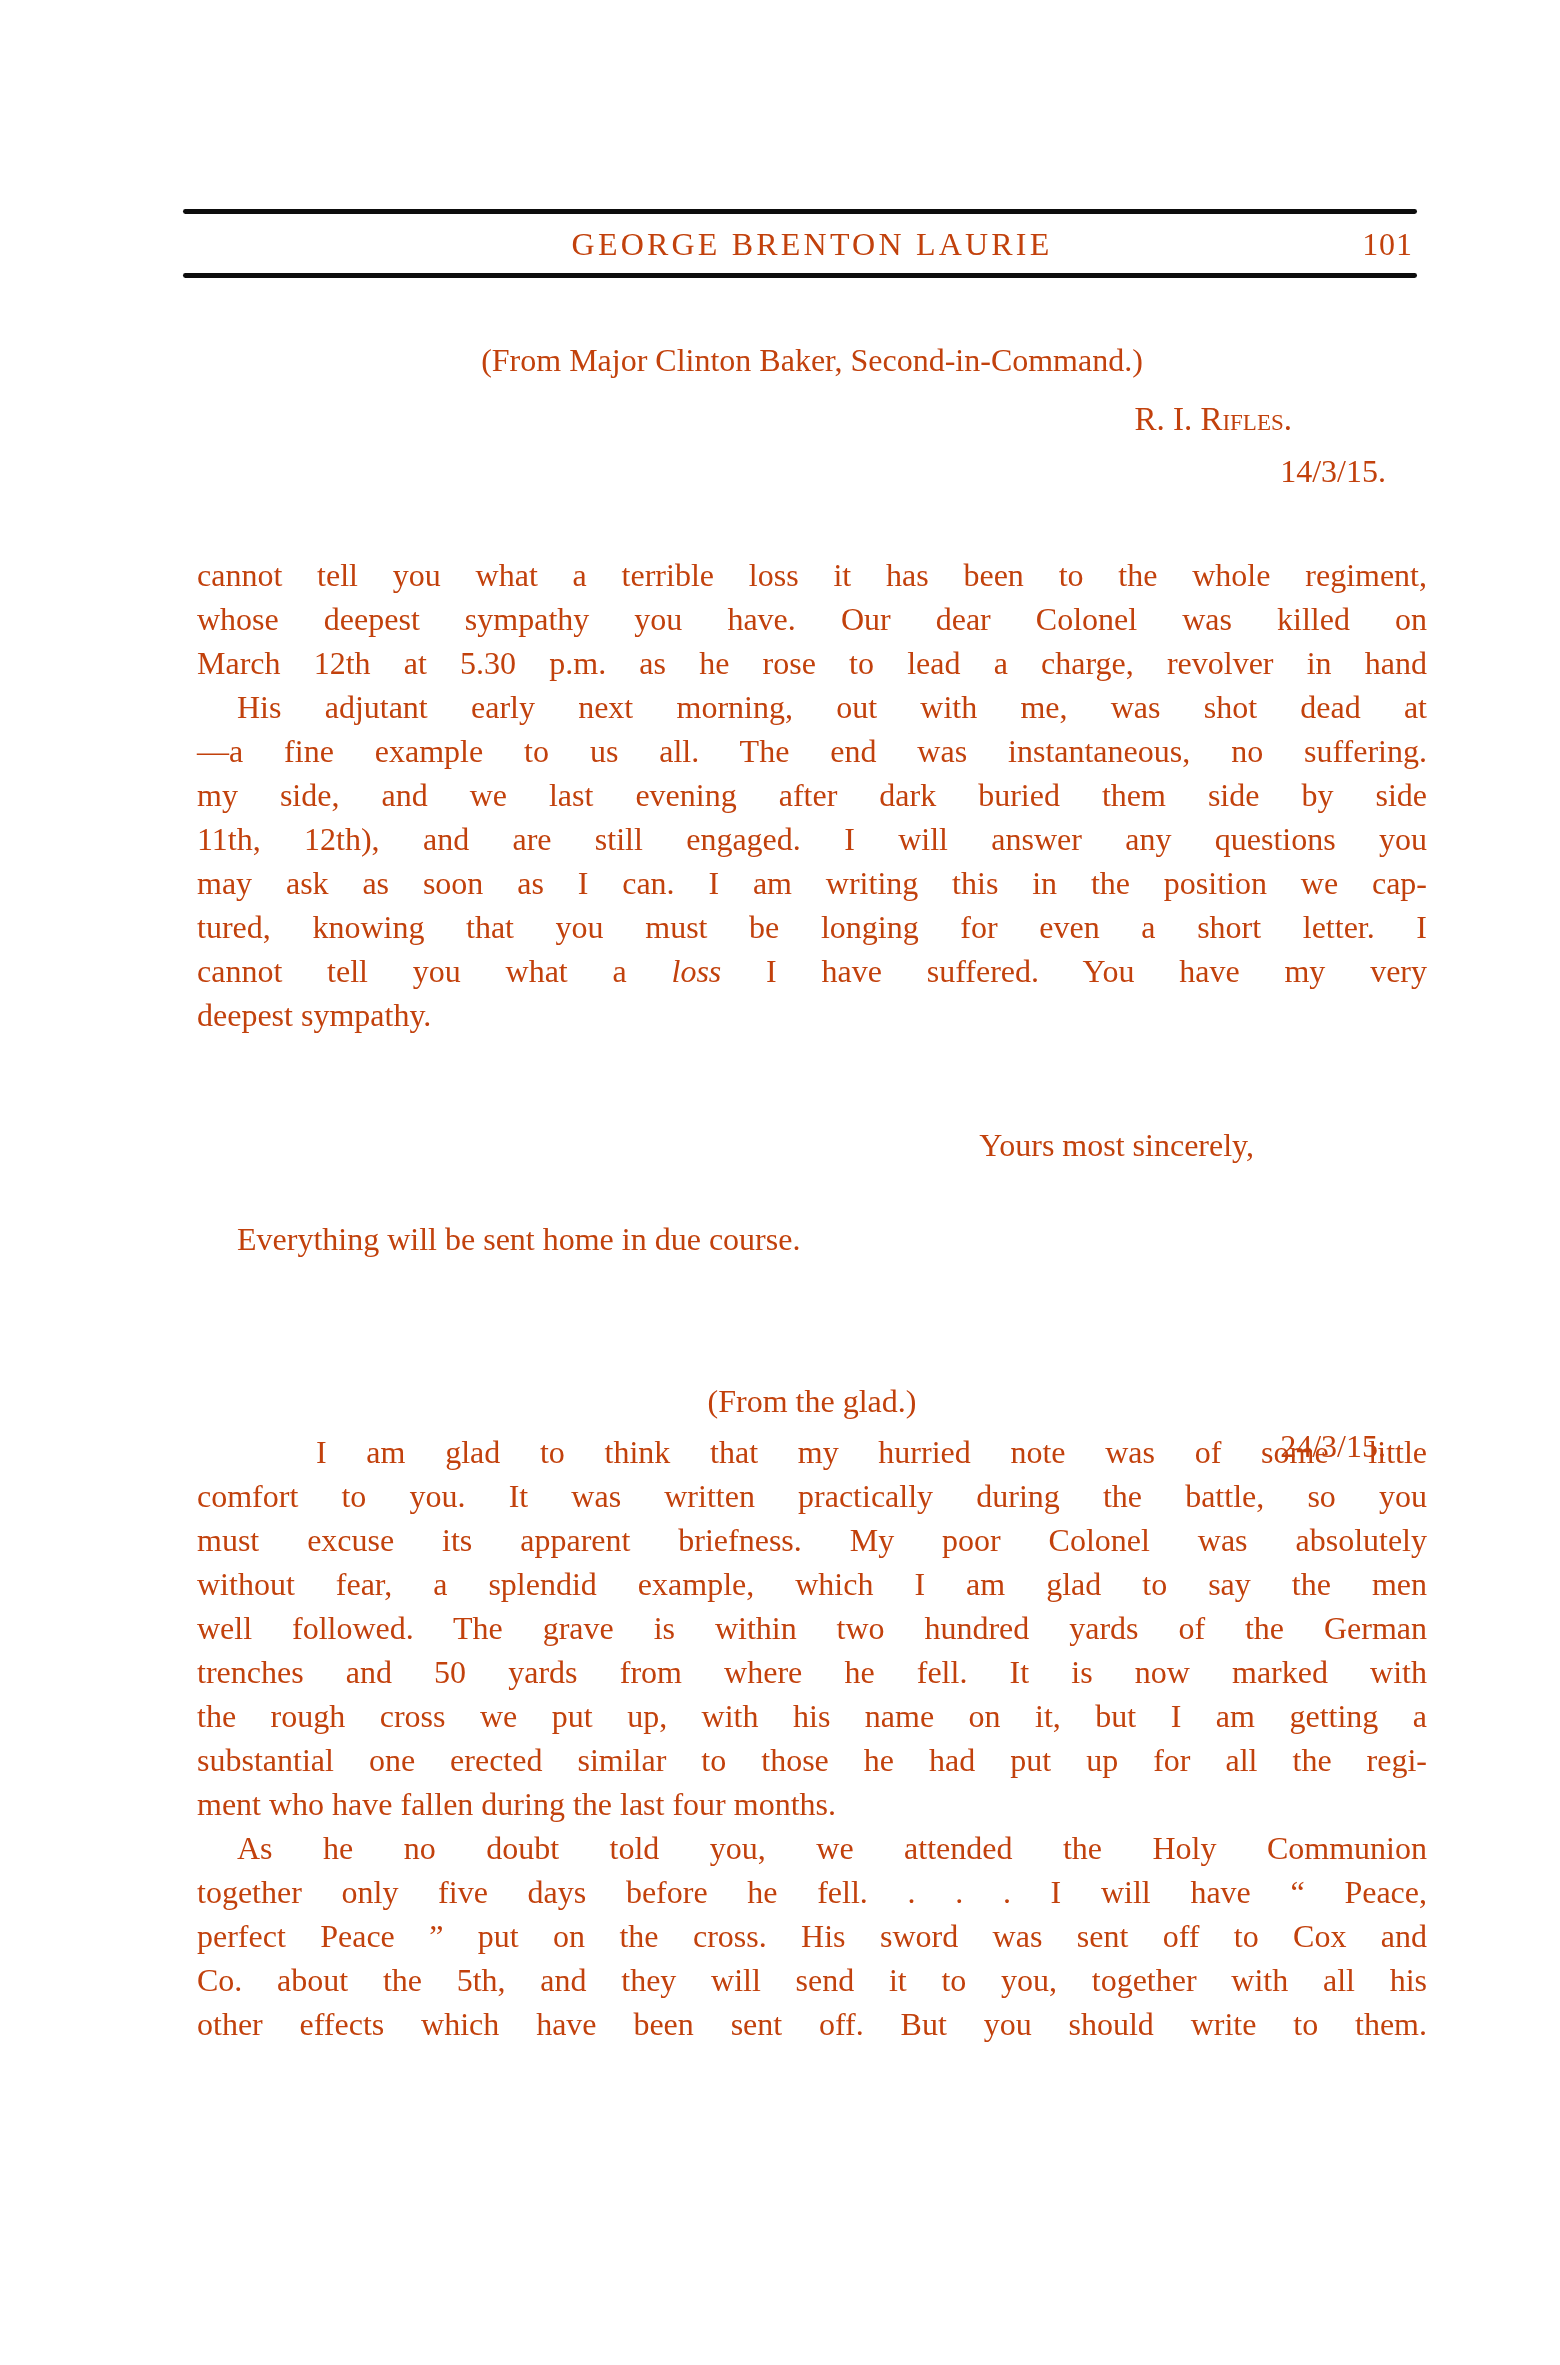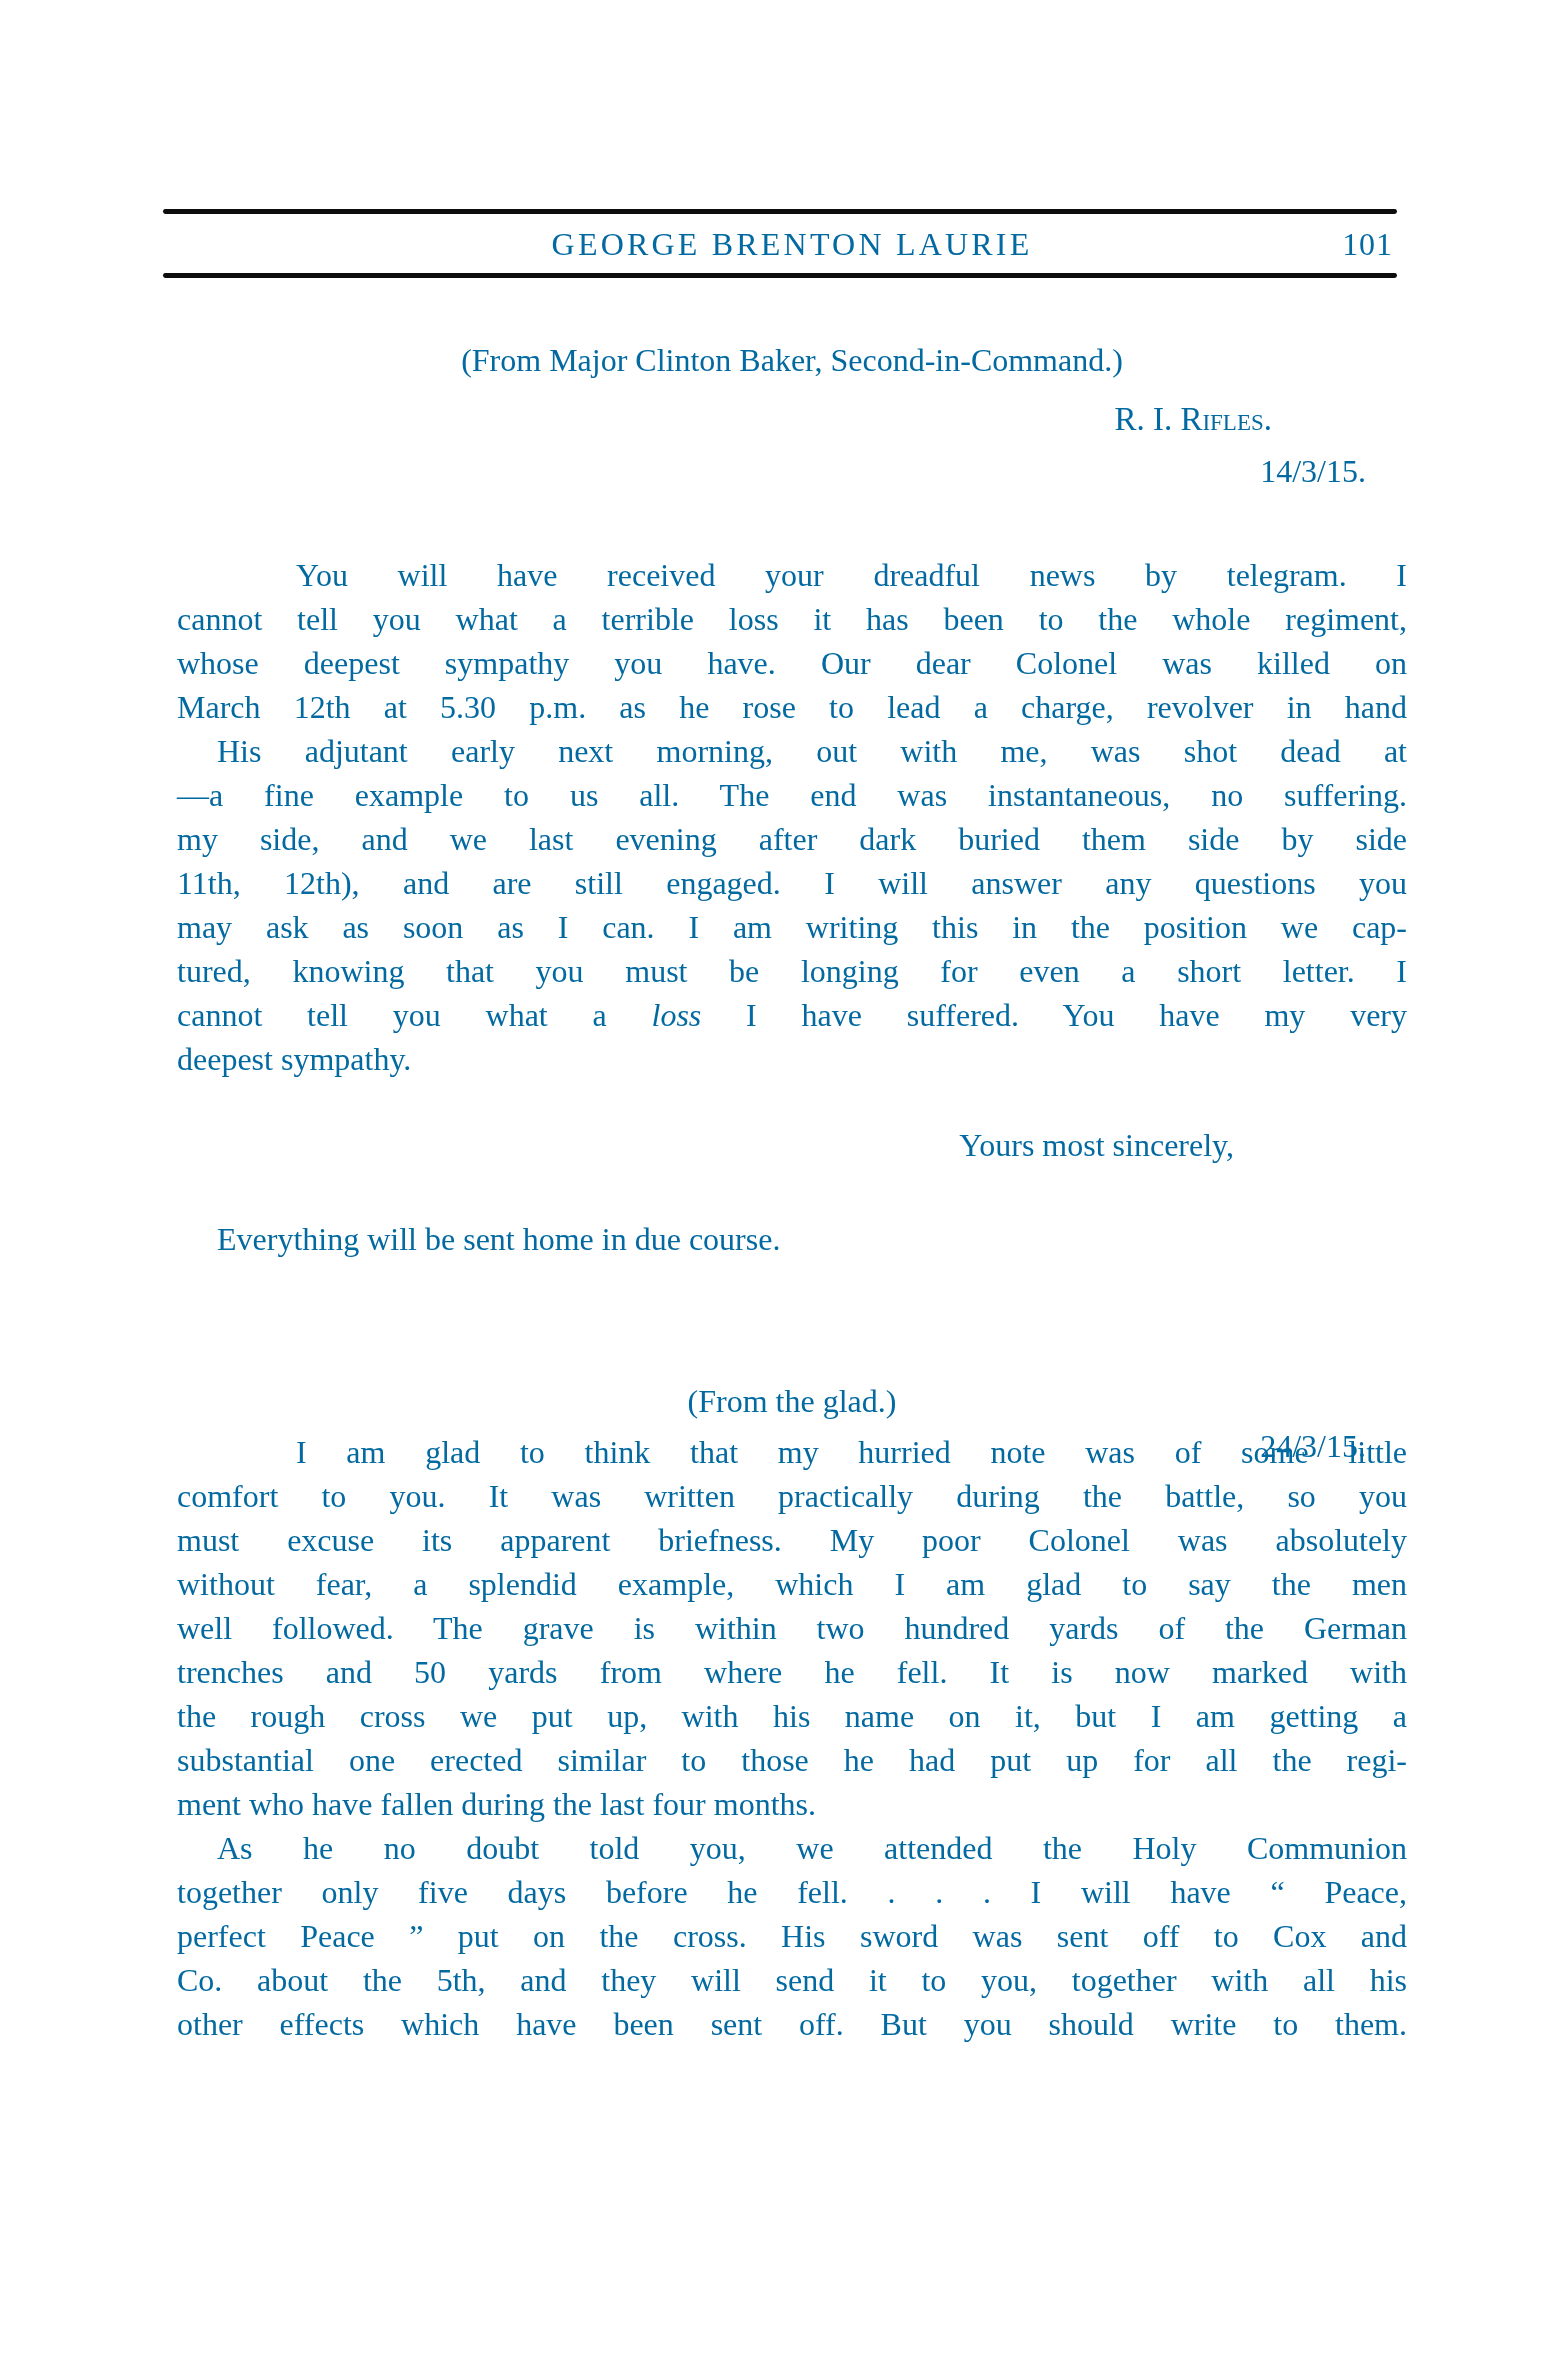--- a/index.html
+++ b/index.html
@@ -5,23 +5,24 @@
   html, body {
     margin: 0;
     padding: 0;
     background: #ffffff;
   }
   .page {
     position: relative;
     width: 1487px;
     height: 2366px;
     background: #ffffff;
-    color: #0369a1;
+    color: #c2410c;
     font-family: "Liberation Serif", "DejaVu Serif", serif;
     overflow: hidden;
+    margin-left: 20px;
   }
   .rule {
     position: absolute;
     left: 163px;
     width: 1234px;
     height: 4.8px;
     background: #0d0d0d;
     border-radius: 2.4px;
   }
   .rule-top { top: 209px; }
@@ -90,21 +91,20 @@
     <span class="header-title">GEORGE BRENTON LAURIE</span>
     <span class="page-number">101</span>
   </div>
 
   <div class="rule rule-bottom"></div>
 
   <div class="block attr1 italic">(From Major Clinton Baker, Second-in-Command.)</div>
   <div class="block regiment sc">R. I. Rifles.</div>
   <div class="block date1">14/3/15.</div>
   <div class="block body1">
-      <div class="tline just" style="padding-left: 119px;"><span>You will have received your dreadful news by telegram. I</span></div>
       <div class="tline just"><span>cannot tell you what a terrible loss it has been to the whole regiment,</span></div>
       <div class="tline just"><span>whose deepest sympathy you have. Our dear Colonel was killed on</span></div>
       <div class="tline just"><span>March 12th at 5.30 p.m. as he rose to lead a charge, revolver in hand</span></div>
       <div class="tline just" style="padding-left: 40px;"><span>His adjutant early next morning, out with me, was shot dead at</span></div>
       <div class="tline just"><span>—a fine example to us all. The end was instantaneous, no suffering.</span></div>
       <div class="tline just"><span>my side, and we last evening after dark buried them side by side</span></div>
       <div class="tline just"><span>11th, 12th), and are still engaged. I will answer any questions you</span></div>
       <div class="tline just"><span>may ask as soon as I can. I am writing this in the position we cap-</span></div>
       <div class="tline just"><span>tured, knowing that you must be longing for even a short letter. I</span></div>
       <div class="tline just"><span>cannot tell you what a </span><span class="em">loss</span><span> I have suffered. You have my very</span></div>

